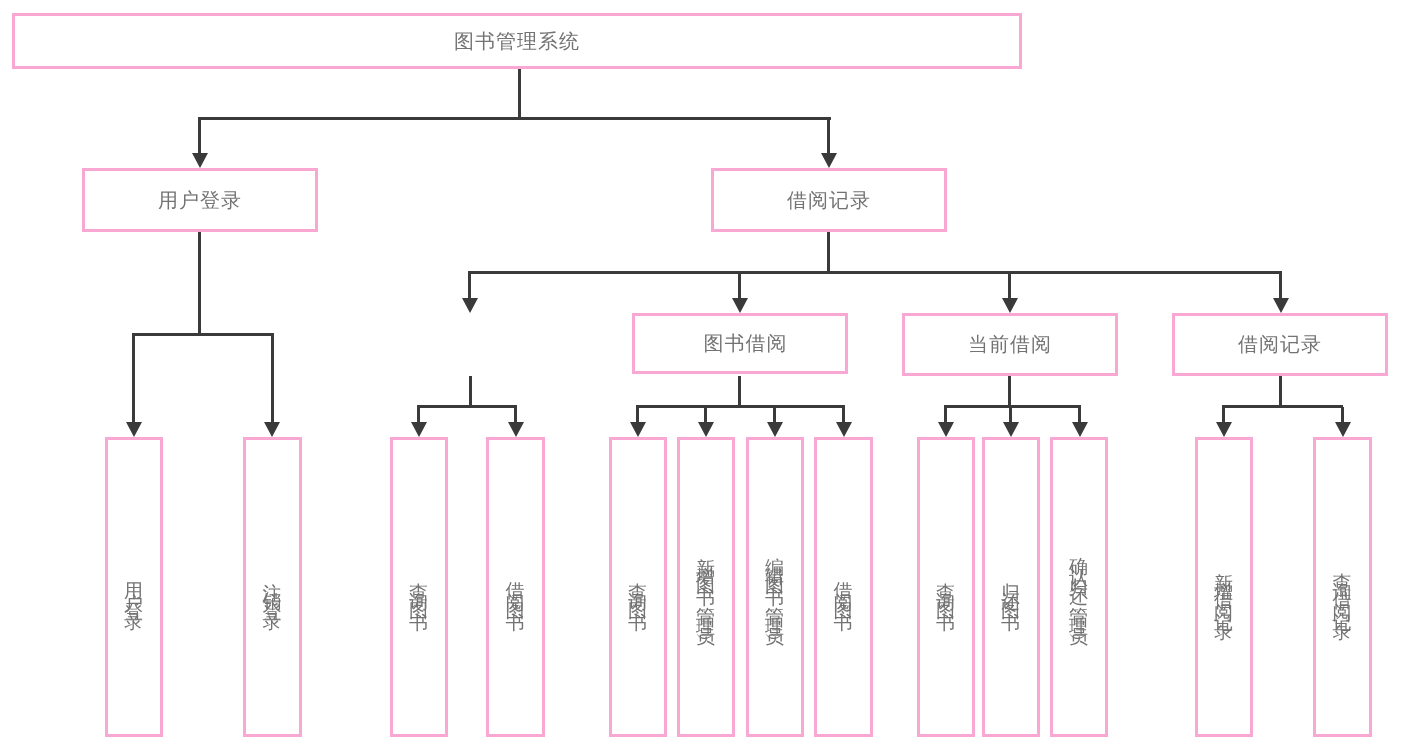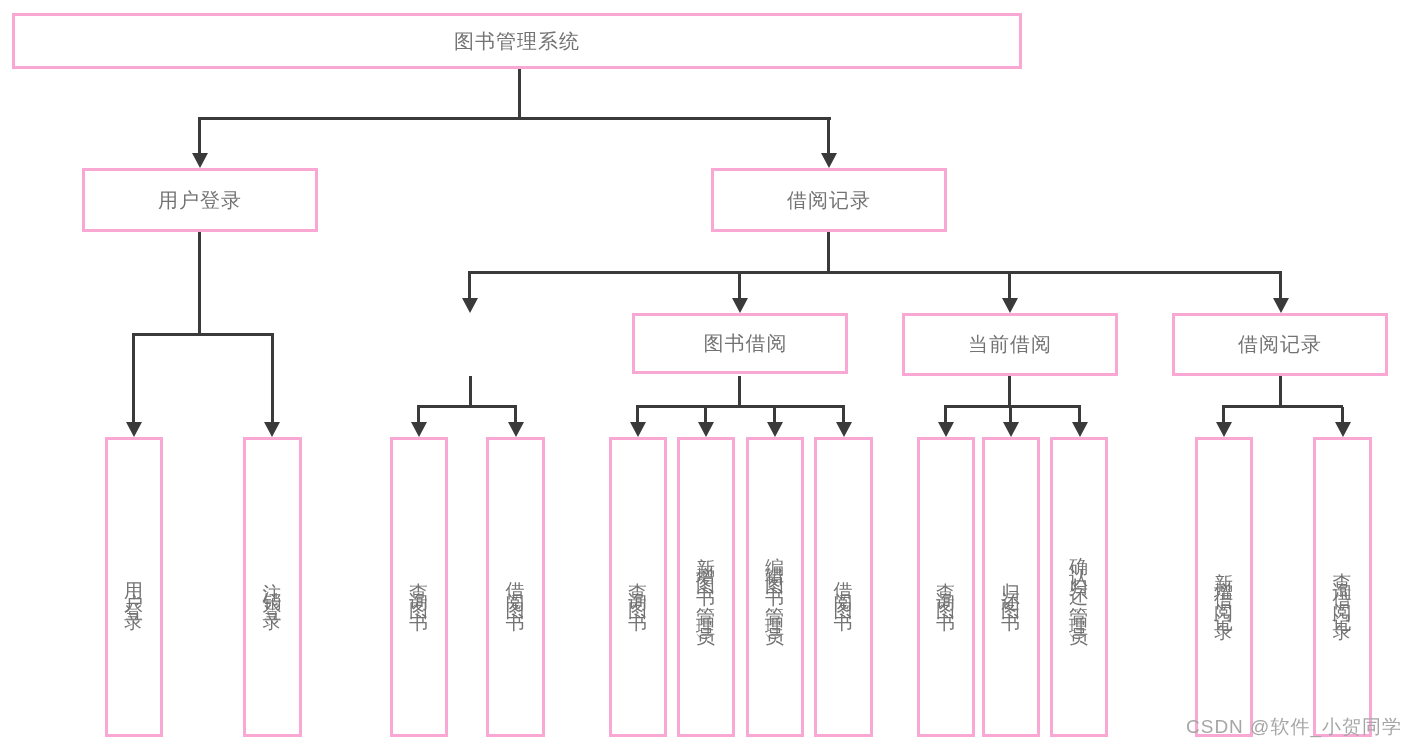--- a/index.html
+++ b/index.html
@@ -173,15 +173,14 @@
     <span>确认归还（管理员）</span>
   </div>
 
   <div class="box leaf" style="left:1195px; top:437px; width:58px; height:300px;">
     <span>新增借阅记录</span>
   </div>
   <div class="box leaf" style="left:1313px; top:437px; width:59px; height:300px;">
     <span>查询借阅记录</span>
   </div>
 
-  <div class="watermark">CSDN @软件_小贺同学</div>
 
 </div>
 
 </body></html>

